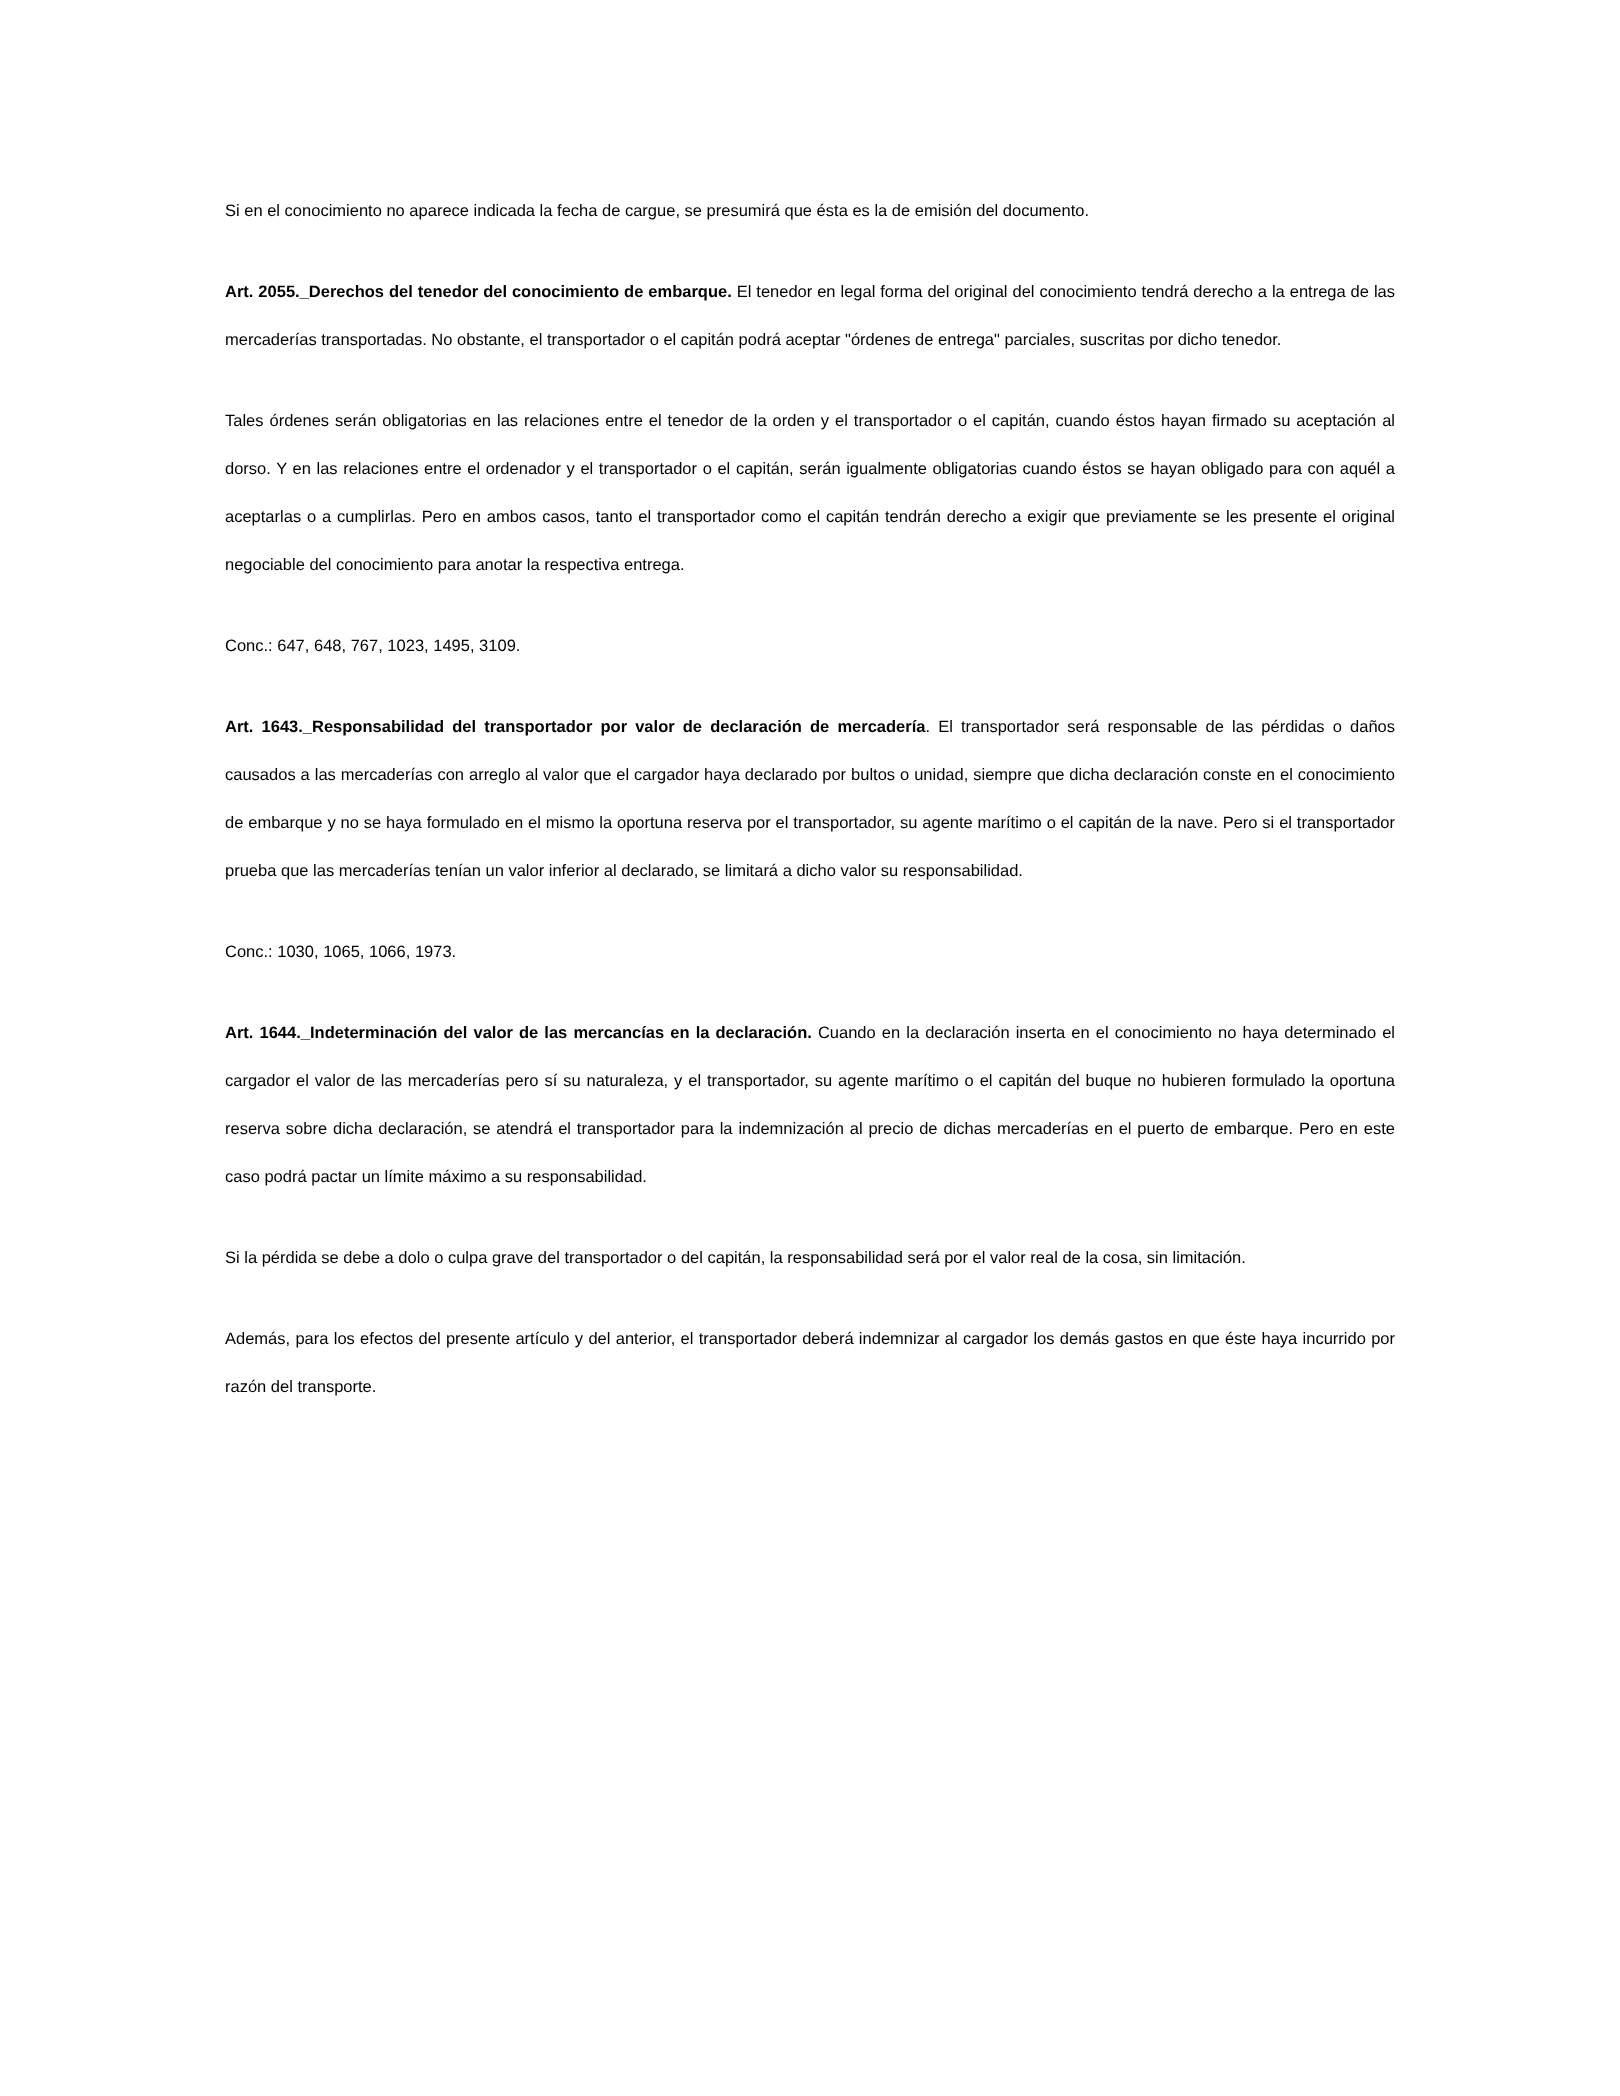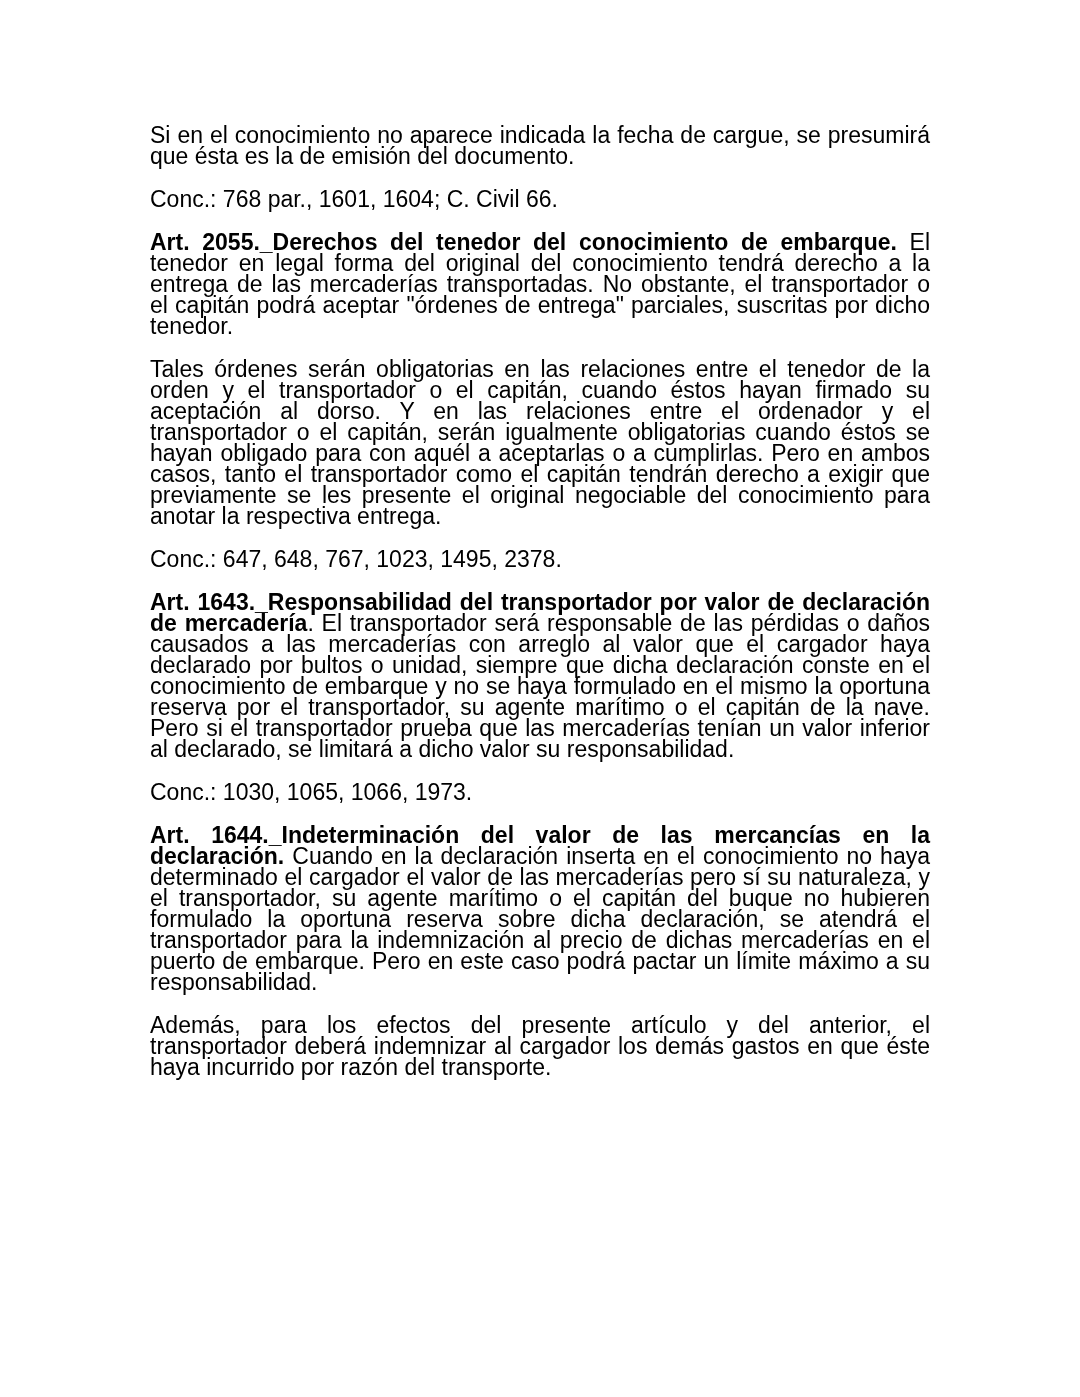--- a/index.html
+++ b/index.html
@@ -16,39 +16,39 @@
   }
   .page {
     width: 1080px;
     min-height: 1397px;
     box-sizing: border-box;
     padding: 125px 150px 60px 150px;
     background: #ffffff;
   }
   .para {
     margin: 0 0 22px 0;
-    font-size: 23px;
-    line-height: 21px;
+    font-size: 11px;
+    line-height: 32px;
     text-align: justify;
   }
   .para:last-child {
     margin-bottom: 0;
   }
   .para strong {
     font-weight: bold;
   }
 </style>
 </head>
 <body>
 
 <div class="page">
   <div id="doc-body">
       <p class="para"><span>Si en el conocimiento no aparece indicada la fecha de cargue, se presumirá que ésta es la de emisión del documento.</span></p>
-      <p class="para"><span>Conc.: 768 par., 1601, 1604; C. Civil 66.</span></p>
       <p class="para"><strong>Art. 2055._Derechos del tenedor del conocimiento de embarque.</strong><span> El tenedor en legal forma del original del conocimiento tendrá derecho a la entrega de las mercaderías transportadas. No obstante, el transportador o el capitán podrá aceptar "órdenes de entrega" parciales, suscritas por dicho tenedor.</span></p>
       <p class="para"><span>Tales órdenes serán obligatorias en las relaciones entre el tenedor de la orden y el transportador o el capitán, cuando éstos hayan firmado su aceptación al dorso. Y en las relaciones entre el ordenador y el transportador o el capitán, serán igualmente obligatorias cuando éstos se hayan obligado para con aquél a aceptarlas o a cumplirlas. Pero en ambos casos, tanto el transportador como el capitán tendrán derecho a exigir que previamente se les presente el original negociable del conocimiento para anotar la respectiva entrega.</span></p>
-      <p class="para"><span>Conc.: 647, 648, 767, 1023, 1495, 2378.</span></p>
+      <p class="para"><span>Conc.: 647, 648, 767, 1023, 1495, 3109.</span></p>
       <p class="para"><strong>Art. 1643._Responsabilidad del transportador por valor de declaración de mercadería</strong><span>. El transportador será responsable de las pérdidas o daños causados a las mercaderías con arreglo al valor que el cargador haya declarado por bultos o unidad, siempre que dicha declaración conste en el conocimiento de embarque y no se haya formulado en el mismo la oportuna reserva por el transportador, su agente marítimo o el capitán de la nave. Pero si el transportador prueba que las mercaderías tenían un valor inferior al declarado, se limitará a dicho valor su responsabilidad.</span></p>
       <p class="para"><span>Conc.: 1030, 1065, 1066, 1973.</span></p>
       <p class="para"><strong>Art. 1644._Indeterminación del valor de las mercancías en la declaración.</strong><span> Cuando en la declaración inserta en el conocimiento no haya determinado el cargador el valor de las mercaderías pero sí su naturaleza, y el transportador, su agente marítimo o el capitán del buque no hubieren formulado la oportuna reserva sobre dicha declaración, se atendrá el transportador para la indemnización al precio de dichas mercaderías en el puerto de embarque. Pero en este caso podrá pactar un límite máximo a su responsabilidad.</span></p>
+      <p class="para"><span>Si la pérdida se debe a dolo o culpa grave del transportador o del capitán, la responsabilidad será por el valor real de la cosa, sin limitación.</span></p>
       <p class="para"><span>Además, para los efectos del presente artículo y del anterior, el transportador deberá indemnizar al cargador los demás gastos en que éste haya incurrido por razón del transporte.</span></p>
     </div>
 </div>
 
 </body></html>

